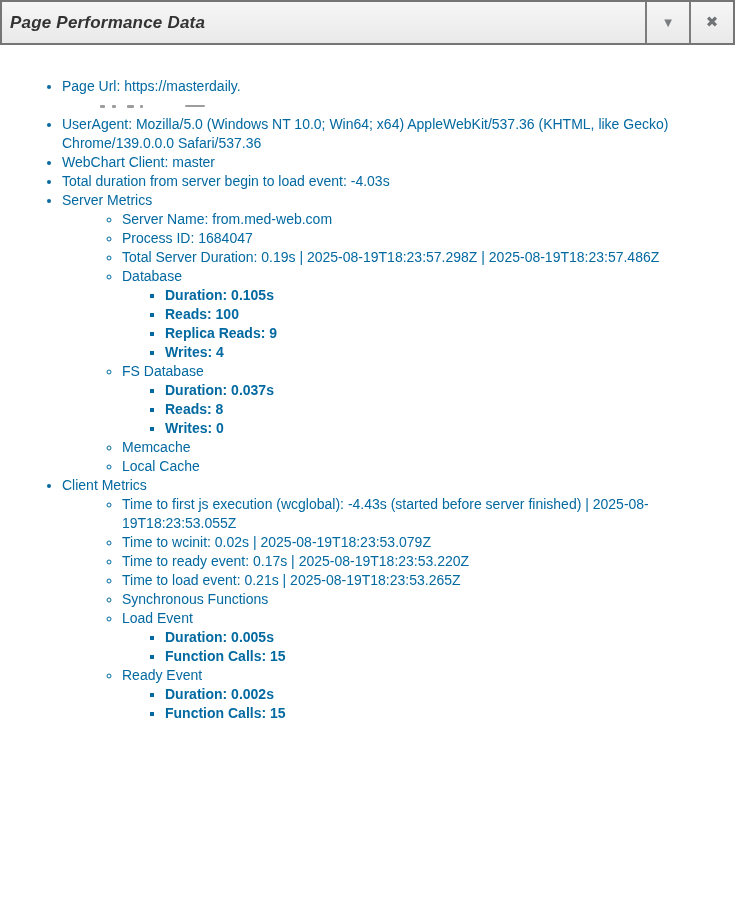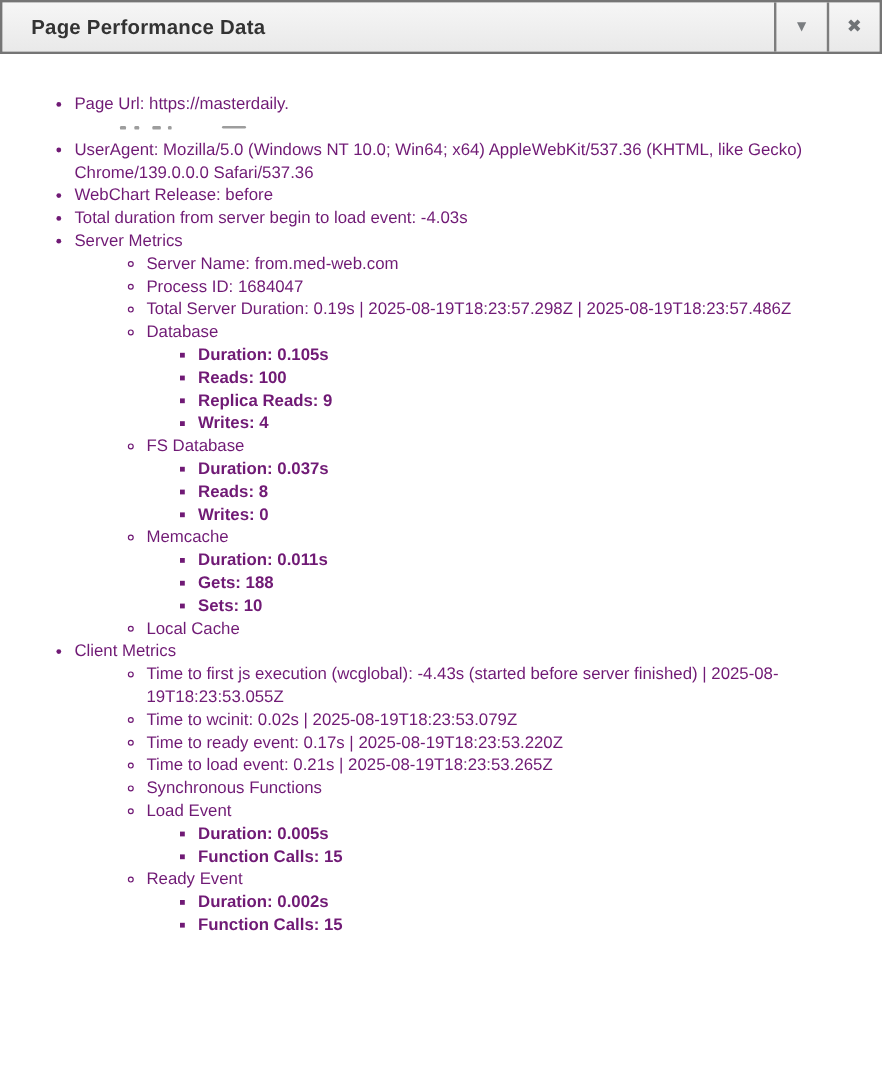--- a/index.html
+++ b/index.html
@@ -19,46 +19,47 @@
     display: flex;
     align-items: stretch;
     height: 45px;
     background: linear-gradient(#f6f6f6, #e9e9e9);
     border: 2px solid #757575;
   }
   .titlebar-title {
     flex: 1;
     display: flex;
     align-items: center;
-    padding-left: 24px;
+    padding-left: 8px;
     font-size: 17px;
     font-weight: bold;
     color: #333333;
     letter-spacing: 0.2px;
     user-select: none;
+    font-style: italic;
   }
   .tb-btn {
     width: 44px;
     display: flex;
     align-items: center;
     justify-content: center;
     border: none;
     border-left: 2px solid #7d7d7d;
     background: transparent;
     padding: 0;
     cursor: pointer;
     font-family: "DejaVu Sans", sans-serif;
   }
   .chevron-glyph { font-size: 10px; color: #7a7d80; line-height: 1; }
   .close-glyph   { font-size: 15px; font-weight: bold; color: #6f7376; line-height: 1; }
   .content {
     padding: 32px 25px 0 0;
     color: #404040;
   }
-  ul { margin: 0; font-size: 14px; line-height: 19px; color: #701a75; }
+  ul { margin: 0; font-size: 14px; line-height: 19px; color: #0369a1; }
   ul.l1 { padding-left: 62px; list-style-type: disc; }
   ul.l2 { padding-left: 60px; list-style-type: circle; }
   ul.l3 { padding-left: 43px; list-style-type: square; font-weight: bold; }
   li { padding: 0; margin: 0; }
   .redacted-line { height: 19px; white-space: nowrap; overflow: hidden; }
   .rm {
     display: inline-block;
     height: 3px;
     background: #9d9d9d;
     vertical-align: top;
@@ -85,21 +86,21 @@
     <ul class="l1">
 
       <li>
         <span>Page Url: https://masterdaily.</span>
         <div class="redacted-line">
           <span class="rm" style="width:5px; margin-left:38px;"></span><span class="rm" style="width:4px; margin-left:7px;"></span><span class="rm" style="width:7px; margin-left:11px;"></span><span class="rm" style="width:3px; margin-left:6px;"></span><span class="rm" style="width:20px; height:2px; margin-left:42px;"></span>
         </div>
       </li>
 
       <li>UserAgent: Mozilla/5.0 (Windows NT 10.0; Win64; x64) AppleWebKit/537.36 (KHTML, like Gecko) Chrome/139.0.0.0 Safari/537.36</li>
-      <li>WebChart Release: before</li>
+      <li>WebChart Client: master</li>
       <li>Total duration from server begin to load event: -4.03s</li>
 
       <li>
         <span>Server Metrics</span>
         <ul class="l2">
           <li>Server Name: from.med-web.com</li>
           <li>Process ID: 1684047</li>
           <li>Total Server Duration: 0.19s | 2025-08-19T18:23:57.298Z | 2025-08-19T18:23:57.486Z</li>
 
           <li>
@@ -116,25 +117,20 @@
             <span>FS Database</span>
             <ul class="l3">
               <li>Duration: 0.037s</li>
               <li>Reads: 8</li>
               <li>Writes: 0</li>
             </ul>
           </li>
 
           <li>
             <span>Memcache</span>
-            <ul class="l3">
-              <li>Duration: 0.011s</li>
-              <li>Gets: 188</li>
-              <li>Sets: 10</li>
-            </ul>
           </li>
 
           <li>
             <span>Local Cache</span>
           </li>
         </ul>
       </li>
 
       <li>
         <span>Client Metrics</span>

